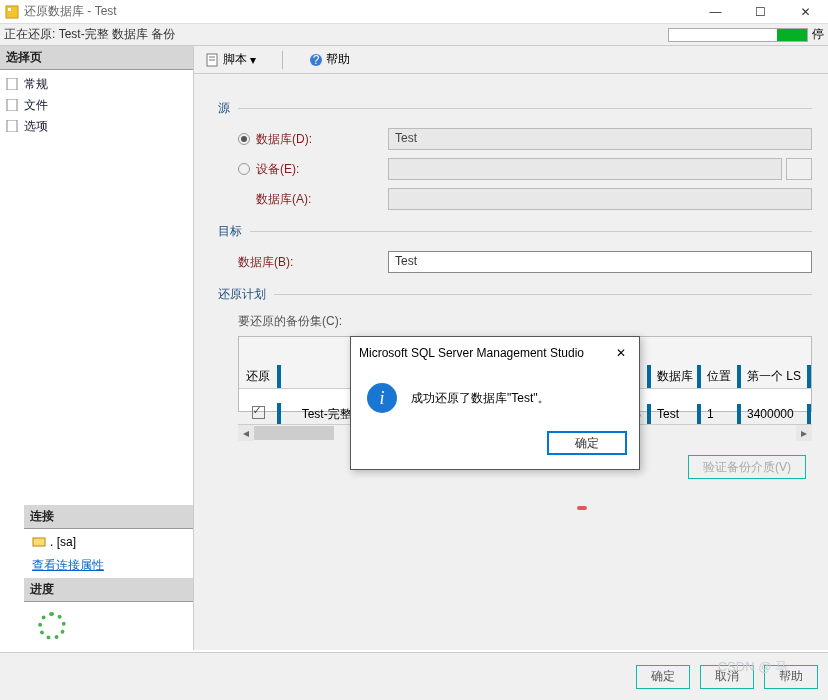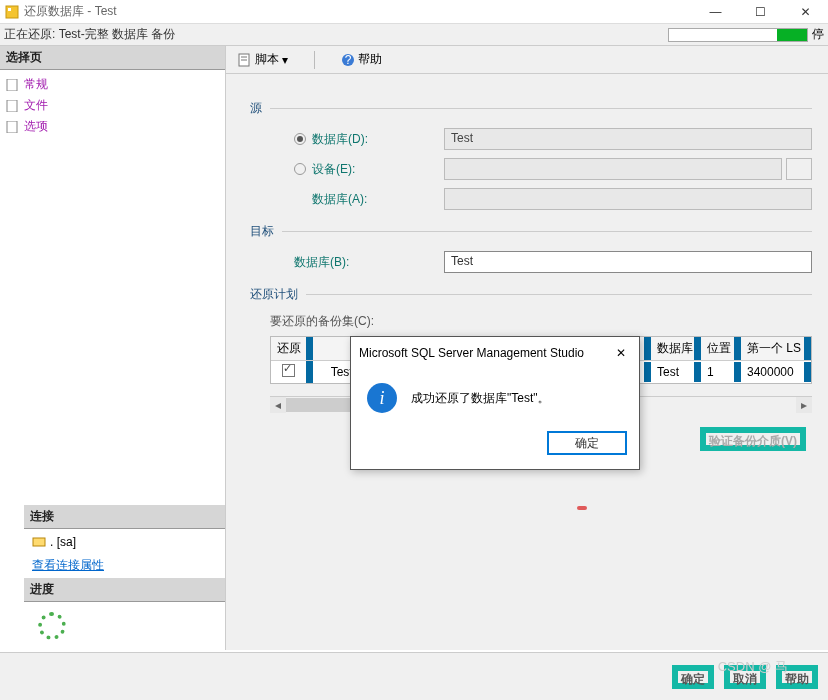--- a/index.html
+++ b/index.html
@@ -10,68 +10,68 @@
 .title-bar .title { color: #666; flex: 1; }
 .win-controls { display: flex; position: absolute; right: 0; top: 0; }
 .win-btn { width: 45px; height: 24px; display: flex; align-items: center; justify-content: center; color: #333; }
 
 .status-bar { height: 22px; background: #f0f0f0; border-bottom: 1px solid #ccc; display: flex; align-items: center; padding: 0 4px; }
 .status-bar .status-text { flex: 1; color: #333; }
 .progress-bar { width: 140px; height: 14px; background: #fff; border: 1px solid #aaa; position: relative; margin-right: 4px; }
 .progress-fill { position: absolute; right: 0; top: 0; bottom: 0; width: 30px; background: #06b025; }
 
 .main { display: flex; height: 604px; }
-.sidebar { width: 226px; background: #fff; border-right: 1px solid #ccc; display: flex; flex-direction: column; }
+.sidebar { width: 194px; background: #fff; border-right: 1px solid #ccc; display: flex; flex-direction: column; }
 .side-header { background: #d6d6d6; color: #222; font-weight: bold; padding: 3px 6px; border-bottom: 1px solid #999; }
 .side-items { padding: 4px 6px; }
-.side-item { display: flex; align-items: flex-end; padding: 2px 0; color: #a21caf; }
+.side-item { display: flex; align-items: center; padding: 2px 0; color: #0f172a; }
 .side-item .bullet { width: 14px; height: 14px; margin-right: 4px; display: inline-block; }
 .side-block { margin-top: auto; padding-left: 24px; }
 .side-sub { padding: 4px 8px; }
 .link-blue { color: #0066cc; text-decoration: underline; cursor: pointer; display: inline-block; margin-top: 6px; }
 .conn-item { display: flex; align-items: center; gap: 4px; padding: 2px 0; }
 .spinner { width: 28px; height: 28px; border: 4px dotted #4caf50; border-radius: 50%; margin: 6px; }
 
 .content { flex: 1; background: #f0f0f0; position: relative; overflow: hidden; }
 .toolbar { height: 28px; background: #f0f0f0; border-bottom: 1px solid #ccc; display: flex; align-items: center; padding: 0 6px; gap: 16px; }
 .tool-btn { display: flex; align-items: center; gap: 3px; padding: 2px 6px; cursor: pointer; }
 .tool-sep { width: 1px; height: 18px; background: #bbb; margin: 0 4px; }
 
 .form-area { padding: 14px 16px 8px 24px; }
 .group-title { color: #1e4e79; margin: 12px 0 10px 0; display: flex; align-items: center; }
 .group-title .line { flex: 1; height: 1px; background: #ccc; margin-left: 8px; }
 .form-row { display: flex; align-items: center; margin: 6px 0 6px 20px; min-height: 24px; }
-.form-row .lbl { width: 150px; color: #0f766e; margin-left: 24px; }
+.form-row .lbl { width: 150px; color: #7f1d1d; }
 .radio { width: 12px; height: 12px; border: 1px solid #999; border-radius: 50%; display: inline-block; margin-right: 6px; vertical-align: middle; }
 .radio.checked::after { content: ""; display: block; width: 6px; height: 6px; background: #555; border-radius: 50%; margin: 2px; }
 .input-ro { flex: 1; height: 22px; background: #e8e8e8; border: 1px solid #bbb; padding: 2px 6px; color: #444; }
 .input-rw { flex: 1; height: 22px; background: #fff; border: 1px solid #888; padding: 2px 6px; color: #333; }
 .btn-ellipsis { width: 26px; height: 22px; background: #f0f0f0; border: 1px solid #bbb; margin-left: 4px; }
 .btn-side { width: 70px; height: 22px; background: #f0f0f0; border: 1px solid #bbb; margin-left: 12px; color: #777; }
 
 .table-wrap { margin: 6px 0 0 20px; border: 1px solid #bbb; background: #fff; }
 .table-head { display: flex; background: #f4f4f4; border-bottom: 1px solid #ccc; }
-.th, .td { padding: 3px 6px; border-right: 7px solid #0369a1; overflow: hidden; white-space: nowrap; }
+.th, .td { padding: 3px 6px; border-right: 4px solid #0369a1; overflow: hidden; white-space: nowrap; margin-top: 28px; }
 .col-restore { width: 42px; text-align: center; }
 .col-name { width: 120px; text-align: right; }
 .col-db { width: 50px; }
 .col-pos { width: 40px; }
 .col-lsn { width: 70px; }
 .table-row { display: flex; background: #fff; height: 22px; align-items: center; }
 .chk { width: 13px; height: 13px; border: 1px solid #777; display: inline-block; position: relative; }
 .chk::after { content: "✓"; position: absolute; top: -3px; left: 0; color: #444; font-size: 11px; }
 
 .hscroll { height: 17px; background: #f0f0f0; border-top: 1px solid #ccc; margin: 12px 0 0 20px; position: relative; }
 .hscroll .thumb { position: absolute; left: 16px; top: 1px; height: 14px; width: 80px; background: #cdcdcd; }
 .hscroll .arr { position: absolute; top: 0; width: 16px; height: 16px; background: #e8e8e8; display: flex; align-items: center; justify-content: center; color: #666; }
 .hscroll .arr.l { left: 0; }
 .hscroll .arr.r { right: 0; }
 
 .verify-row { display: flex; justify-content: flex-end; padding: 14px 6px 6px 0; }
-.btn { height: 24px; padding: 0 3px; background: #f0f0f0; border: 6px solid #14b8a6; color: #555; cursor: pointer; font-weight: bold; }
+.btn { height: 24px; padding: 0 14px; background: #f0f0f0; border: 1px solid #14b8a6; color: #555; cursor: pointer; }
 .btn.disabled { color: #aaa; }
 
 .bottom-bar { position: absolute; bottom: 0; left: 0; right: 0; height: 48px; border-top: 1px solid #ccc; background: #f0f0f0; display: flex; align-items: center; justify-content: flex-end; gap: 10px; padding: 0 10px; }
 
 .modal-backdrop { position: absolute; inset: 0; }
 .dialog { position: absolute; left: 350px; top: 336px; width: 290px; background: #fff; border: 1px solid #555; box-shadow: 2px 2px 8px rgba(0,0,0,0.25); }
 .dialog-head { display: flex; align-items: center; padding: 6px 8px; }
 .dialog-title { flex: 1; font-size: 12px; }
 .dialog-close { width: 20px; height: 20px; display: flex; align-items: center; justify-content: center; cursor: pointer; }
 .dialog-body { display: flex; align-items: center; gap: 14px; padding: 14px 16px 10px 16px; }

